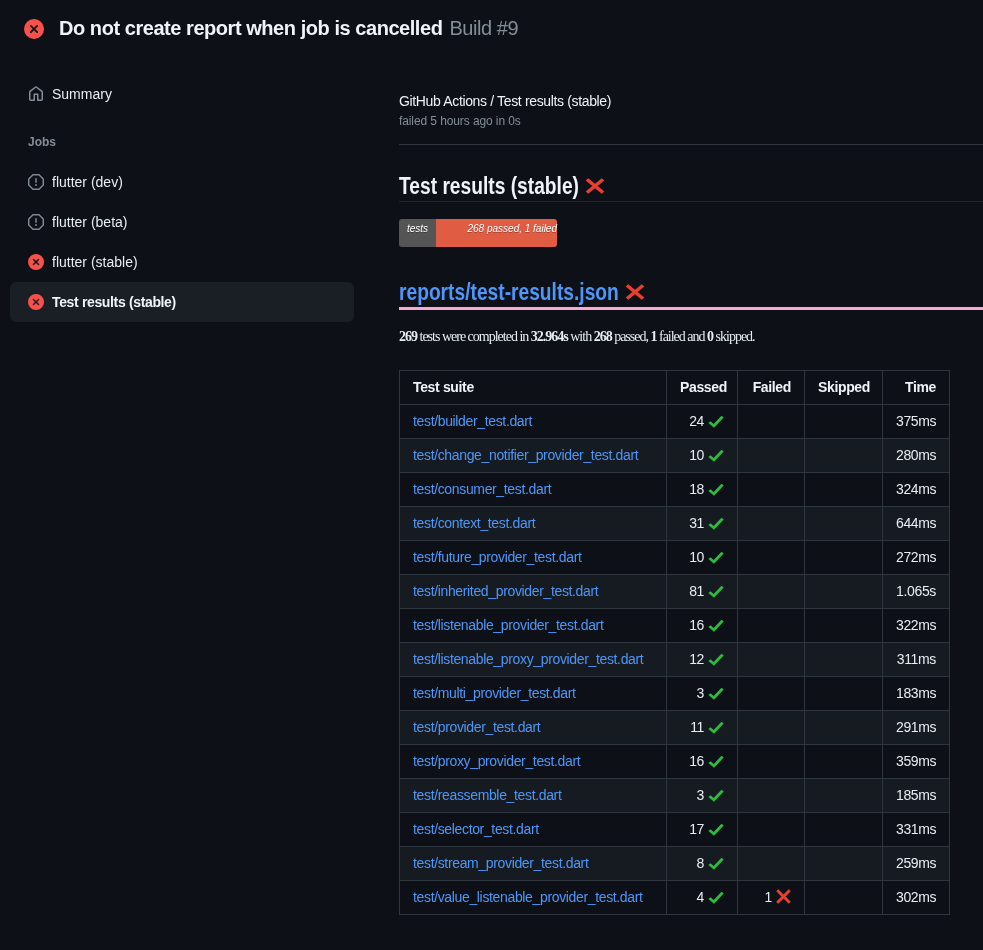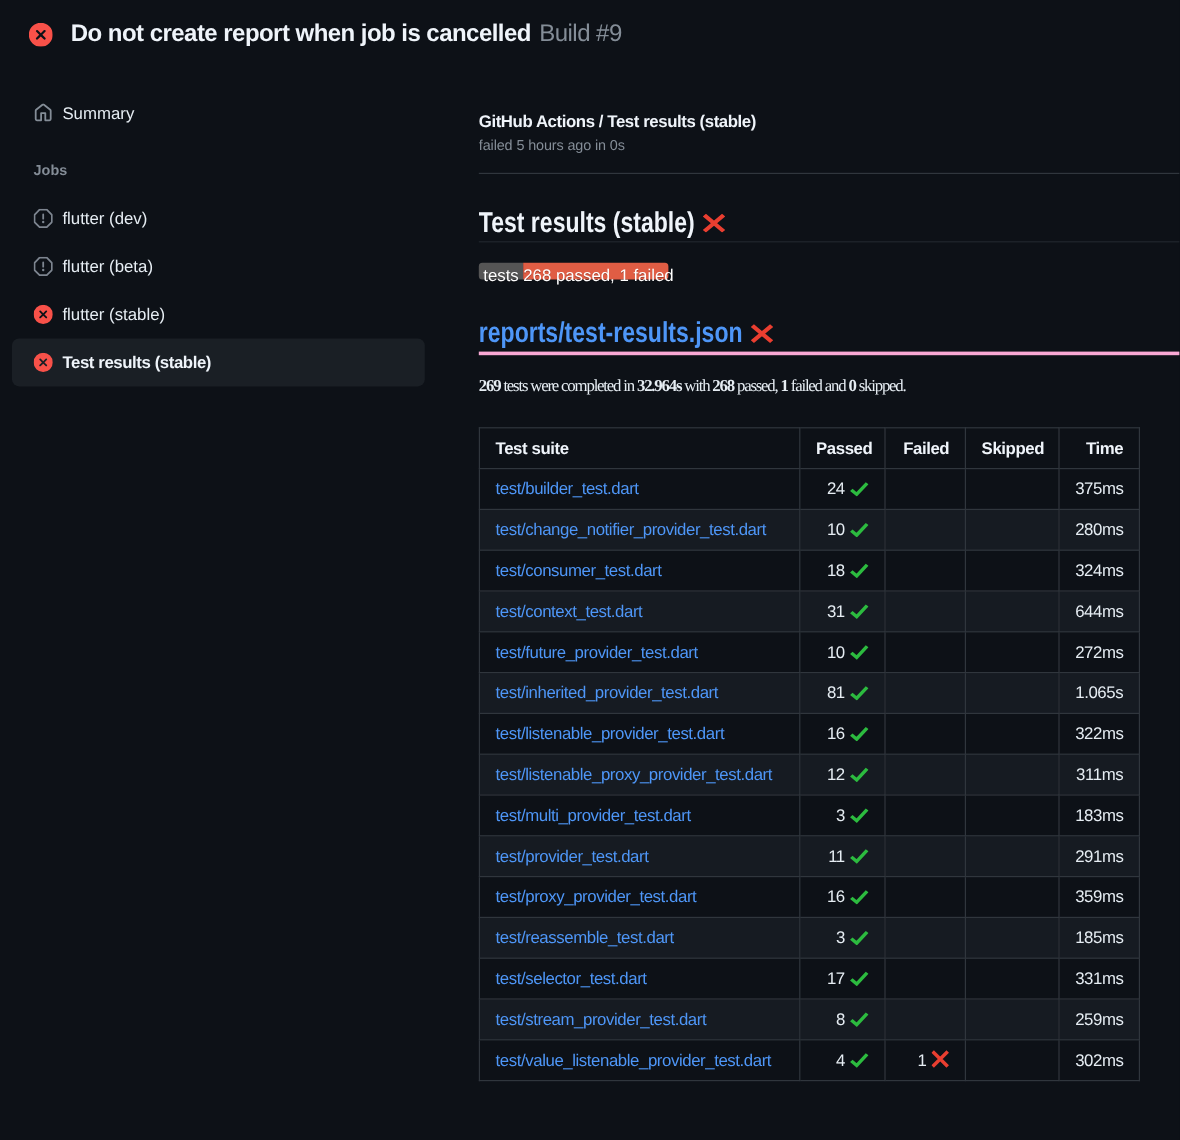--- a/index.html
+++ b/index.html
@@ -30,40 +30,40 @@
   .side-row .ico { width:16px; height:16px; margin-right:8px; flex:none; }
   .summary-label { font-size:14px; color:#e6edf3; }
   .jobs-label { margin-top:19px; padding-left:18px; font-size:12px; font-weight:700; color:#848d97; line-height:18px; }
   .jobs-list { margin-top:11px; }
   .job-label { font-size:14px; color:#e6edf3; white-space:nowrap; }
   .job-row.selected { background:#1a1f25; }
   .job-row.selected .job-label { font-weight:700; color:#eff4fa; letter-spacing:-0.35px; }
 
   
   .check-header { margin-top:34px; }
-  .check-breadcrumb { font-size:14px; font-weight:700; line-height:21px; color:#eff4fa; letter-spacing:-0.35px; }
+  .check-breadcrumb { font-size:14px; font-weight:400; line-height:21px; color:#eff4fa; letter-spacing:-0.35px; }
   .check-status { font-size:12px; line-height:18px; color:#848d97; letter-spacing:-0.1px; }
   .top-sep { border:0; border-top:1px solid #30363d; margin:14px 0 0 0; }
 
   
   .md-h1 { margin-top:26px; font-size:24px; font-weight:700; line-height:30px;
            border-bottom:1px solid #21262d; color:#eff4fa; }
   .md-h2 { margin-top:30px; font-size:24px; font-weight:700; line-height:30px;
            border-bottom:3px solid #f9a8d4; }
   .md-h2 a { color:#4e96f7; }
   .h-scale { display:inline-flex; align-items:center; height:30px;
              transform:scaleX(.8); transform-origin:0 50%; }
   .h-x { margin-left:8px; flex:none; }
 
   
   .badge { margin-top:17px; display:flex; }
-  .badge span { display:block; height:14px; line-height:20px; font-size:14px; color:#fff;
-                text-shadow:0 1px 0 rgba(1,1,1,.3); white-space:nowrap; }
+  .badge span { display:block; height:28px; line-height:20px; font-size:10px; color:#fff;
+                text-shadow:0 1px 0 rgba(1,1,1,.3); white-space:nowrap;font-style:italic; }
   .badge-label { background:#555555; border-radius:3px 0 0 3px; width:37px; text-align:center; }
-  .badge-msg   { background:#e05d44; border-radius:0 3px 3px 0; width:121px; text-align:left; }
+  .badge-msg   { background:#e05d44; border-radius:0 3px 3px 0; width:121px; text-align:right; }
 
   .stats { margin-top:16px; font-size:14px; line-height:21px; color:#e6edf3; letter-spacing:-1px;font-family:Liberation Serif, serif; }
   .stats b { font-weight:700; }
 
   
   table.results { margin-top:23px; border-collapse:collapse; table-layout:fixed; width:550px;border-radius:30px; }
   .results th, .results td { border:1px solid #30363d; padding:6px 13px; font-size:14px;
                              line-height:21px; white-space:nowrap; overflow:hidden;
                              letter-spacing:-0.35px; text-align:left; }
   .results th { font-weight:700; color:#eff4fa; }

